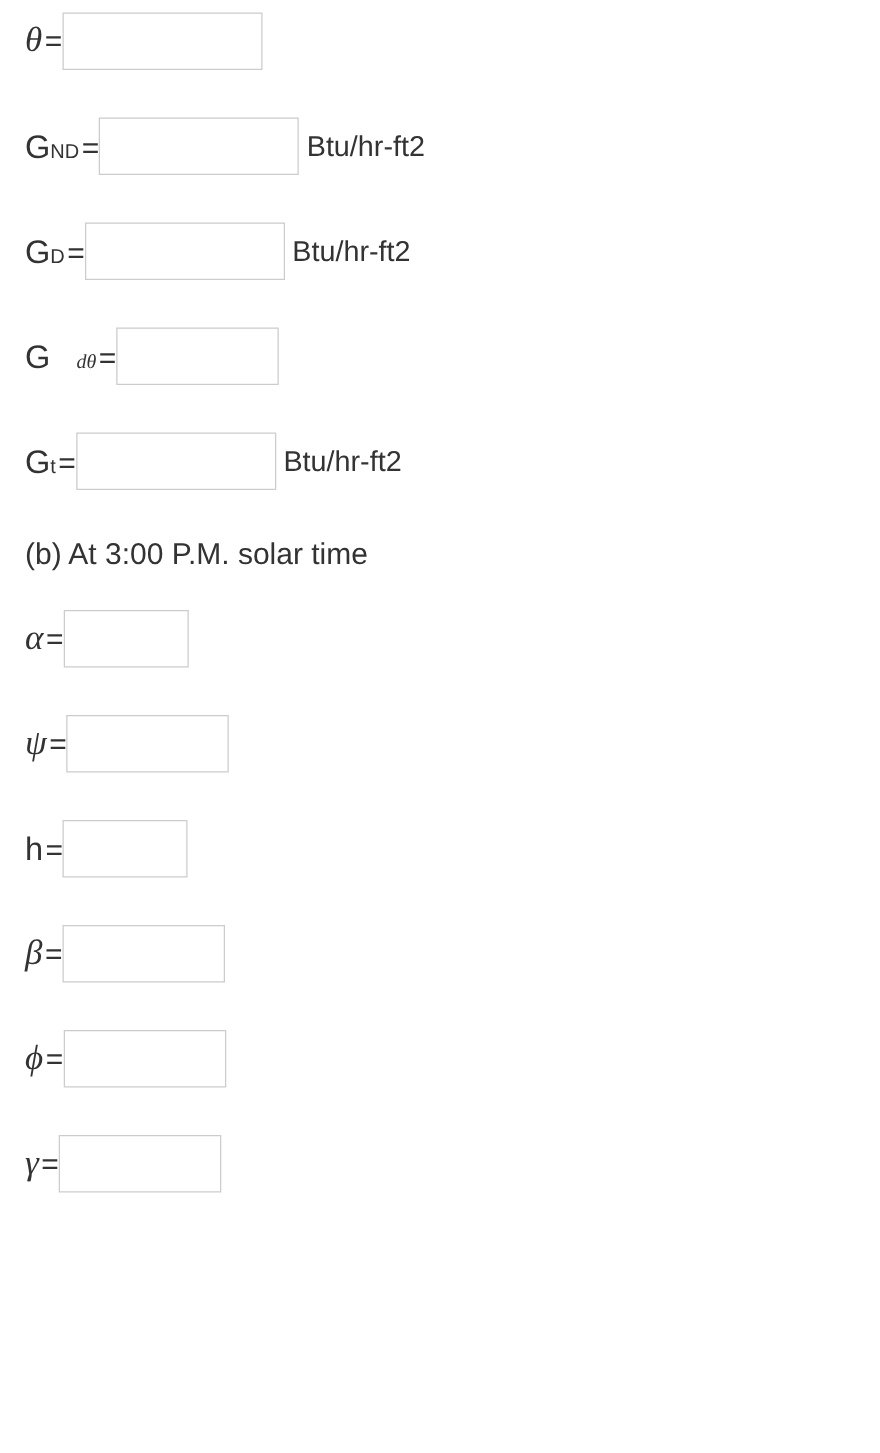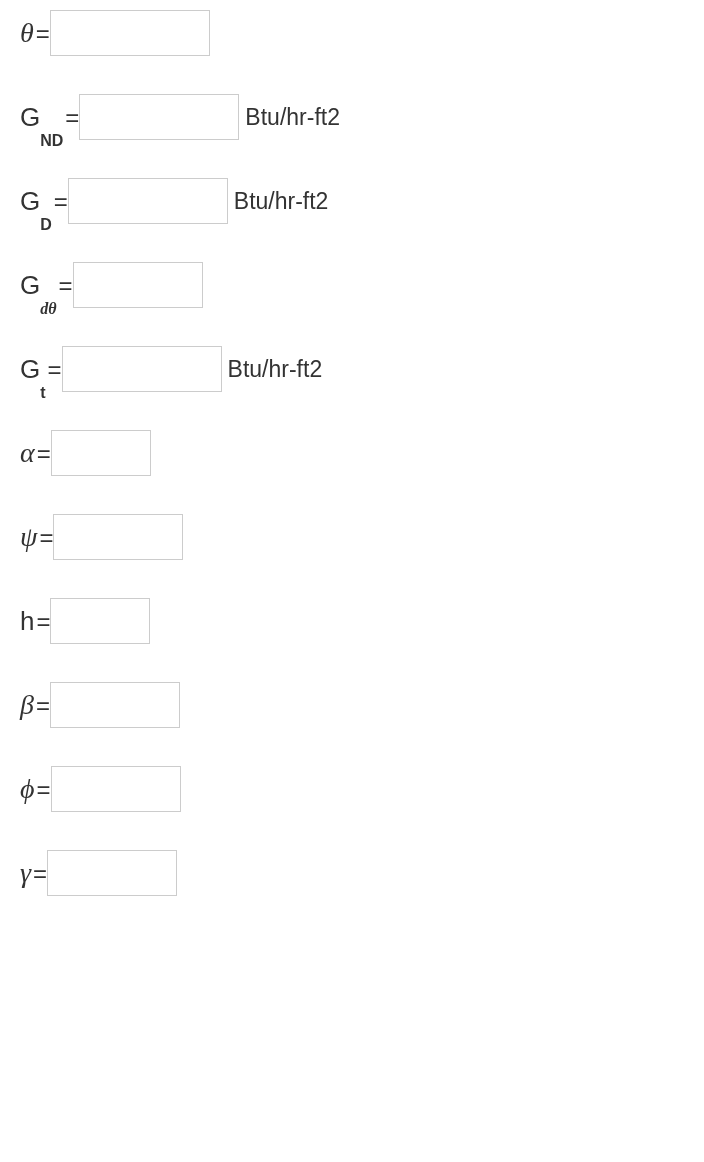--- a/index.html
+++ b/index.html
@@ -31,26 +31,26 @@
       font-size: 28px;
     }
     .symbol-upright {
       font-family: Arial, Helvetica, sans-serif;
       font-size: 26px;
     }
     .sub {
       font-size: 16px;
       vertical-align: sub;
       position: relative;
-      top: 20px;
-      font-weight: bold;
+      top: 0;
     }
     .sub-italic {
       font-style: italic;
       font-family: 'Times New Roman', Times, serif;
+      margin-left: 21px;
     }
     .eq {
       font-size: 24px;
       margin-left: 2px;
       margin-right: 0;
     }
     input[type="text"] {
       height: 46px;
       border: 1px solid #ccc;
       background: #fff;
@@ -109,20 +109,21 @@
     </div>
     <div class="row">
       <span class="label">
         <span class="symbol-upright">G</span>
         <span class="sub">t</span>
         <span class="eq">=</span>
       </span>
       <input type="text" class="w-large" style="">
       <span class="unit">Btu/hr-ft2</span>
     </div>
+    <div class="section-header">(b) At 3:00 P.M. solar time</div>
     <div class="row">
       <span class="label">
         <span class="symbol">α</span>
         <span class="eq">=</span>
       </span>
       <input type="text" class="w-small" style="">
     </div>
     <div class="row">
       <span class="label">
         <span class="symbol">ψ</span>

